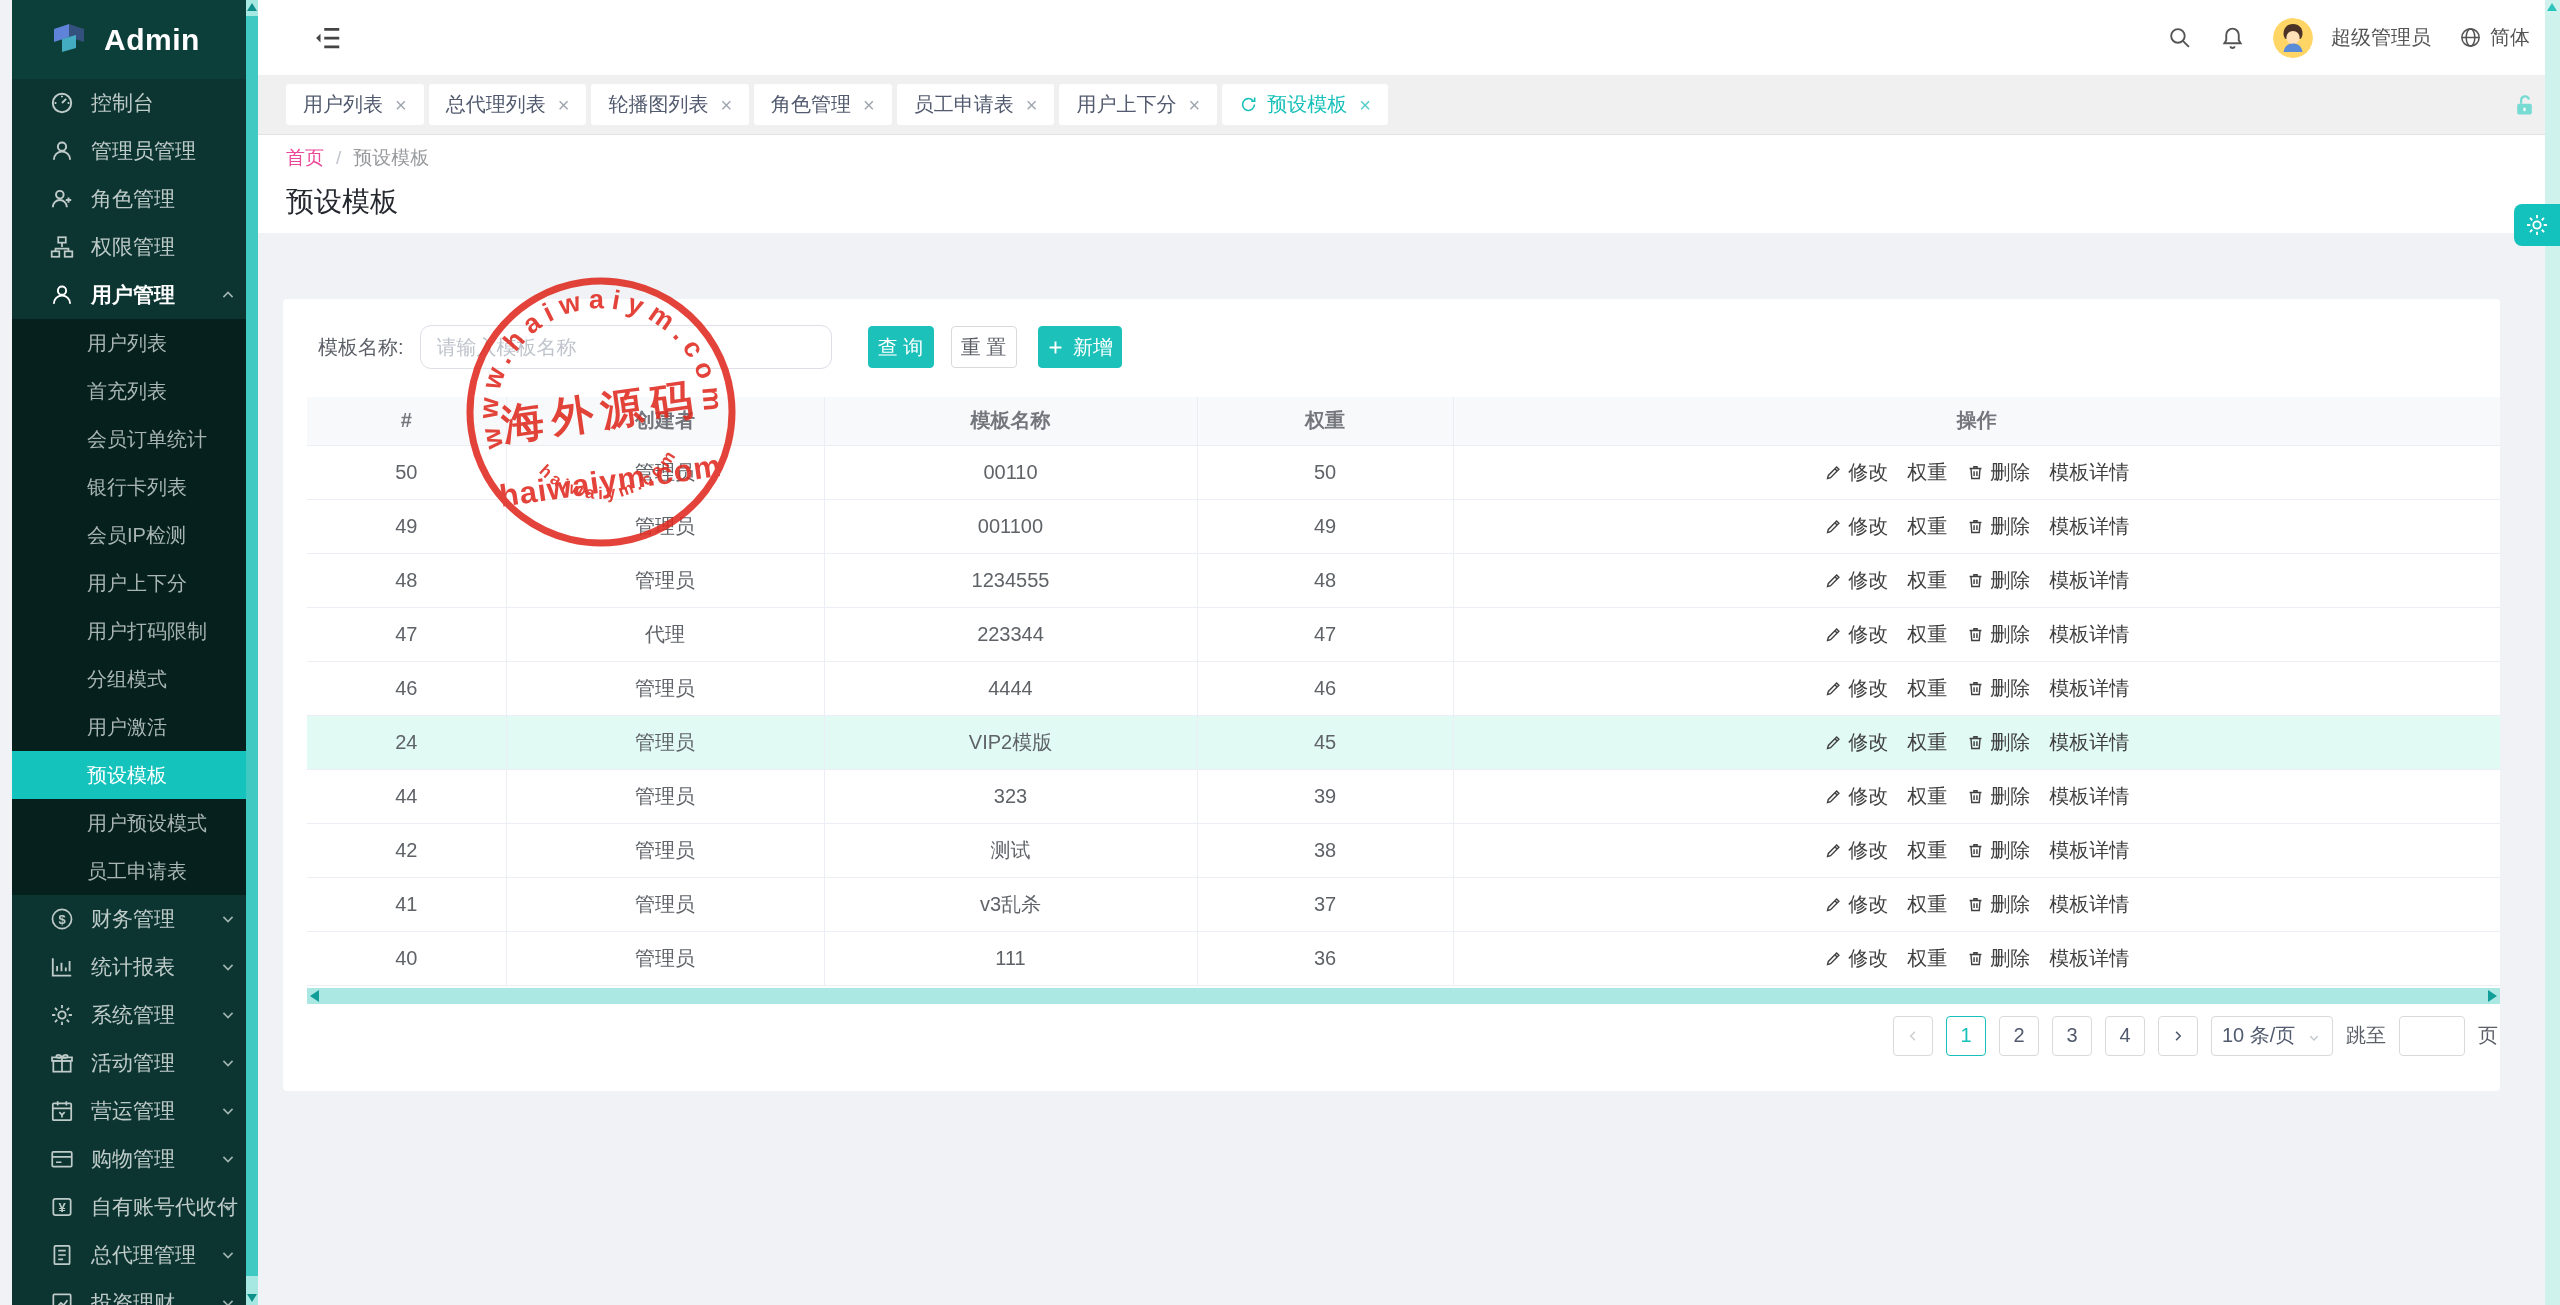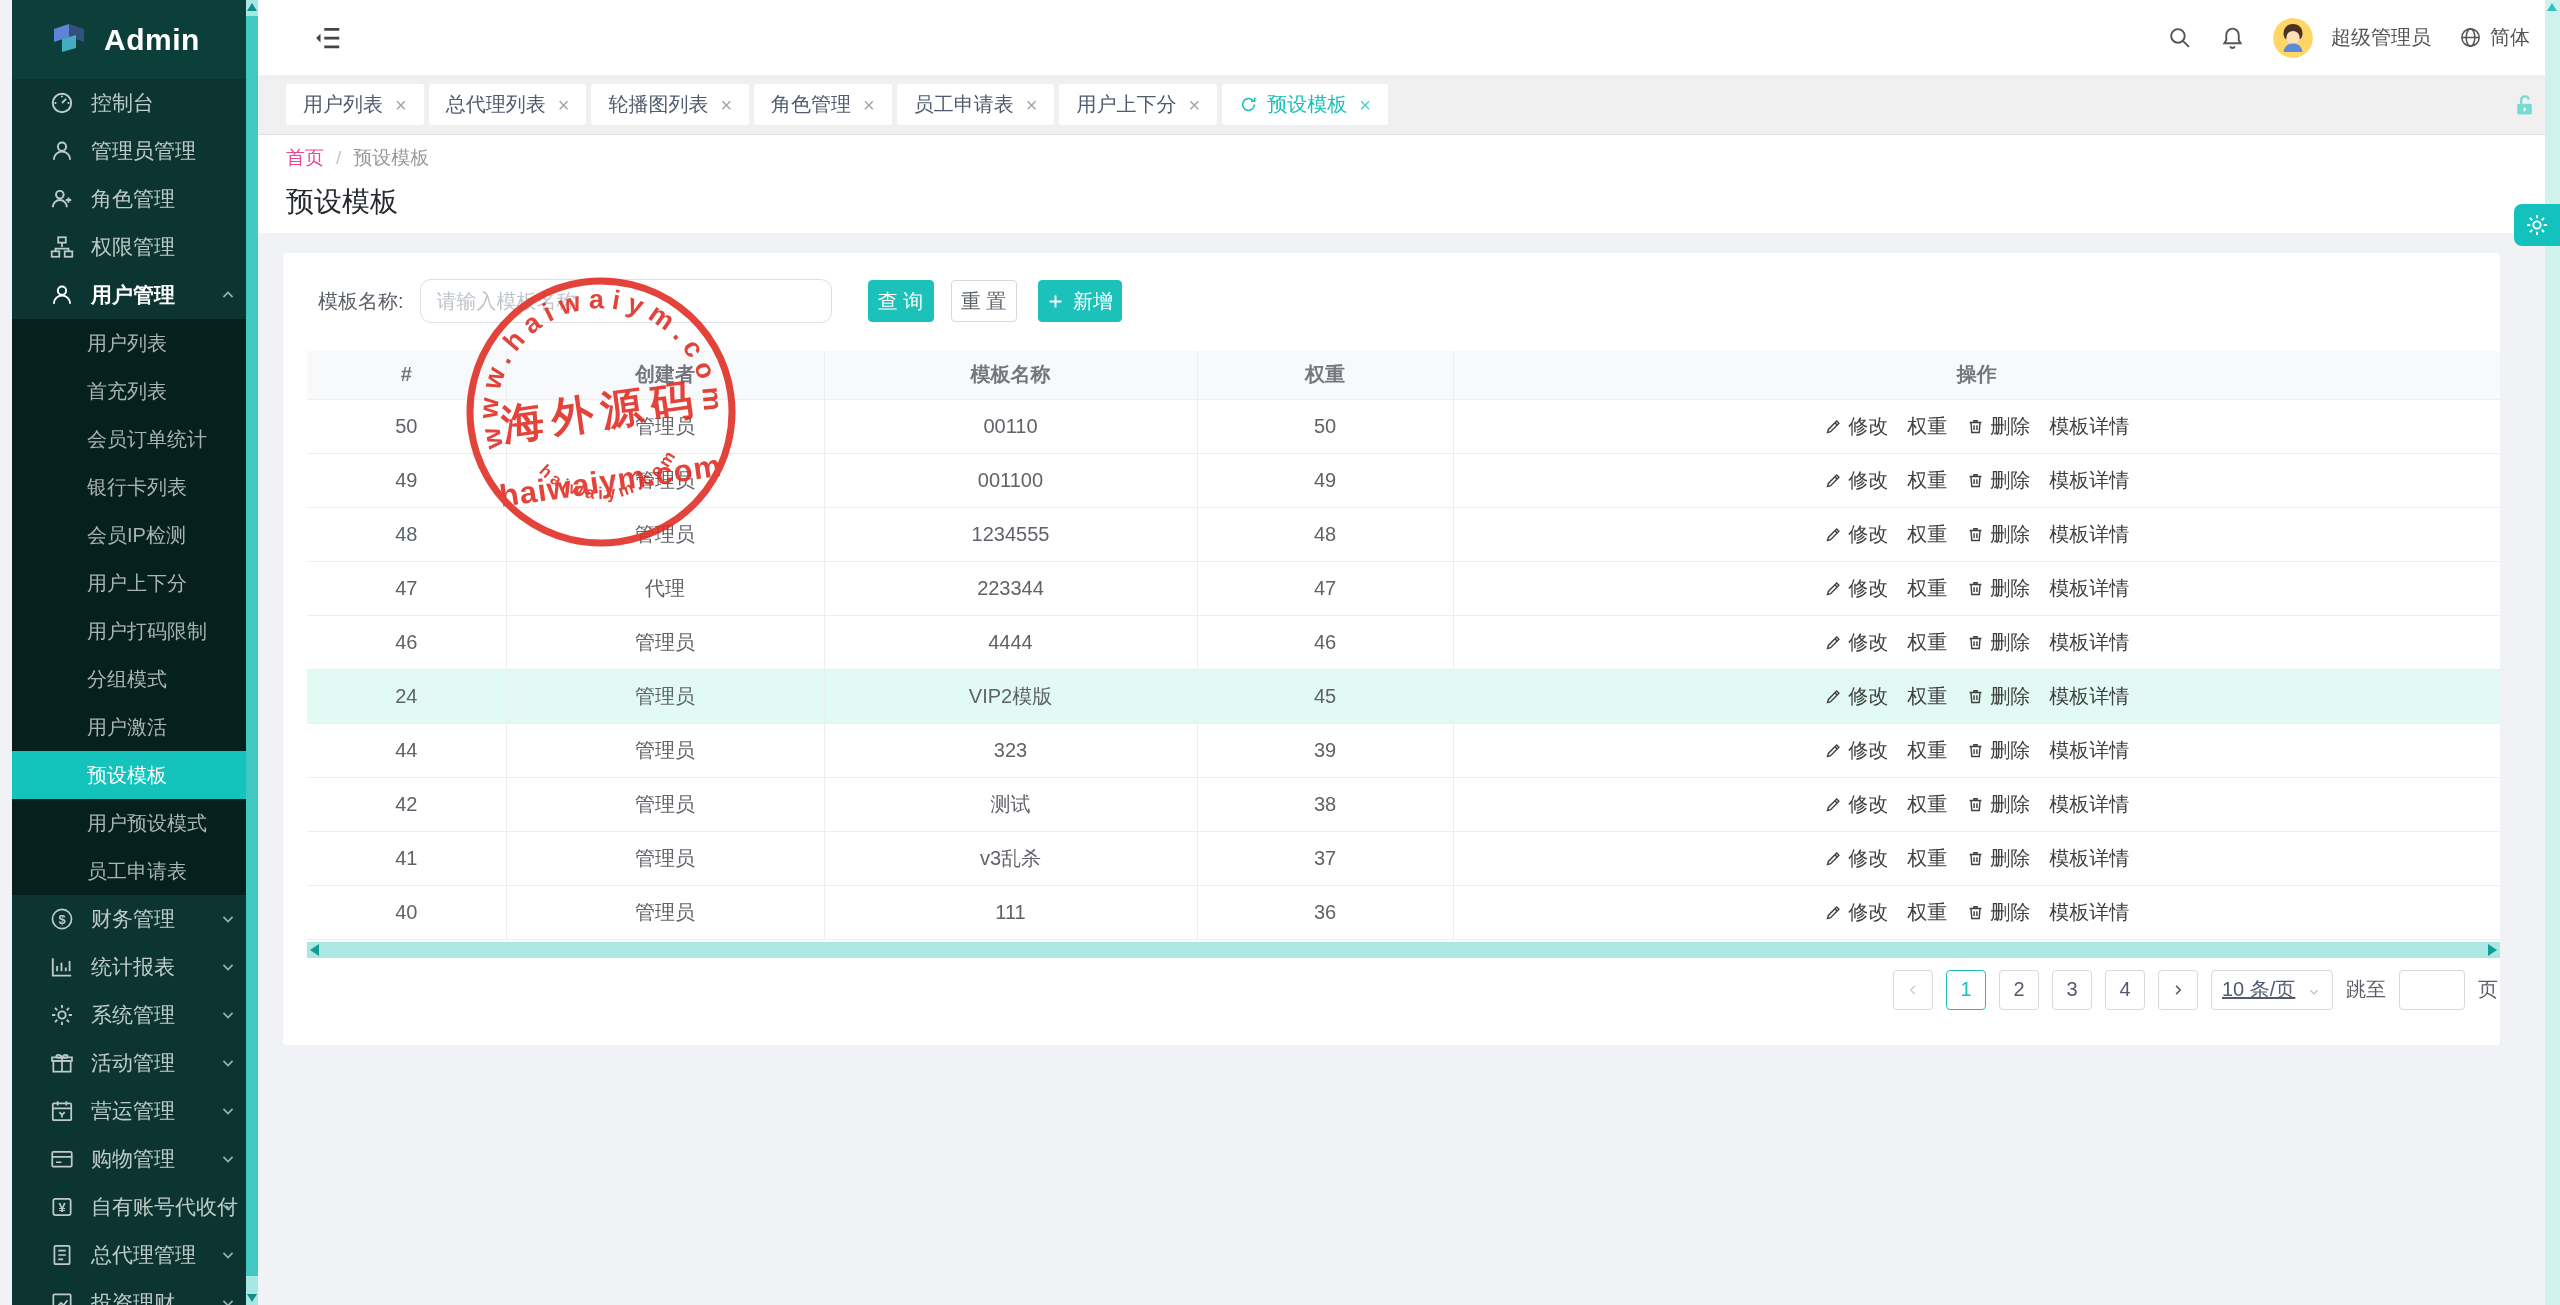--- a/index.html
+++ b/index.html
@@ -65,21 +65,21 @@
   .crumbs { font-size:19px; display:flex; gap:12px; align-items:center; }
   .crumb-home { color:#ec4899; cursor:pointer; }
   .crumb-sep { color:#c0c4cc; }
   .crumb-cur { color:#97999c; }
   .page-title { margin-top:12px; font-size:28px; color:#25292f; font-weight:500; }
 
   .content { height:1072px; background:#f0f2f5; padding:20px 0 0 25px; }
   .card { width:2217px; height:792px; background:#ffffff; border-radius:4px; position:relative; }
 
   
-  .filter { display:flex; align-items:center; padding-top:26px; margin-left:35px; }
+  .filter { display:flex; align-items:center; padding-top:26px; margin-left:35px;margin-top:46px; }
   .f-label { font-size:20px; color:#5a5e66; }
   .f-input { margin-left:16px; width:412px; height:44px; border:1px solid #dcdfe6;
     border-radius:11px; font-size:20px; color:#606266; padding:17px 16px; outline:none;
     font-family:inherit; }
   .f-input::placeholder { color:#bfc4cc; }
   .btn { height:42px; border-radius:4px; font-size:20px; display:inline-flex;
     align-items:center; justify-content:center; cursor:pointer; border:1px solid transparent;
     font-family:inherit; }
   .btn-teal { background:#1cc2ba; color:#ffffff; border-color:#1cc2ba; }
   .btn-plain { background:#ffffff; color:#5a5e66; border-color:#d9d9d9; }
@@ -117,21 +117,21 @@
   .pager { display:flex; justify-content:flex-end; align-items:center; gap:13px;
     margin-top:12px; padding-right:2px; }
   .pbtn { min-width:40px; height:40px; border:1px solid #d9d9d9; border-radius:4px;
     background:#fff; display:inline-flex; align-items:center; justify-content:center;
     font-size:20px; color:#515a6e; cursor:pointer; }
   .pbtn .pico { width:18px; height:18px; }
   .pbtn.disabled { color:#cfcfcf; cursor:default; }
   .pbtn.active { border-color:#17c0b9; color:#17c0b9; }
   .psel { width:122px; height:40px; border:1px solid #d9d9d9; border-radius:4px;
     background:#fff; display:inline-flex; align-items:center; justify-content:space-between;
-    padding:0 10px; font-size:20px; color:#515a6e; cursor:pointer;text-decoration:underline; }
+    padding:0 10px; font-size:20px; color:#515a6e; cursor:pointer; }
   .psel .pico { width:16px; height:16px; color:#c0c4cc; }
   .jump-label, .jump-suffix { font-size:20px; color:#5a5e66; }
   .jump-input { width:66px; height:40px; border:1px solid #d9d9d9; border-radius:4px;
     font-size:20px; text-align:center; outline:none; }
 
   
   .right-scroll { position:absolute; right:0; top:0; width:15px; height:1305px;
     background:#cff2ed; z-index:40; }
   .right-scroll .tri.up { left:2px; border-bottom-color:#2cc3bc; }
   .gear-float { position:absolute; right:0; top:204px; width:46px; height:42px;

